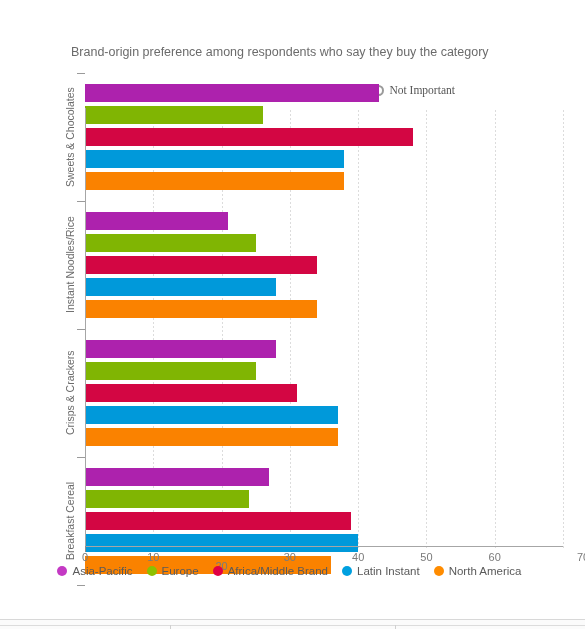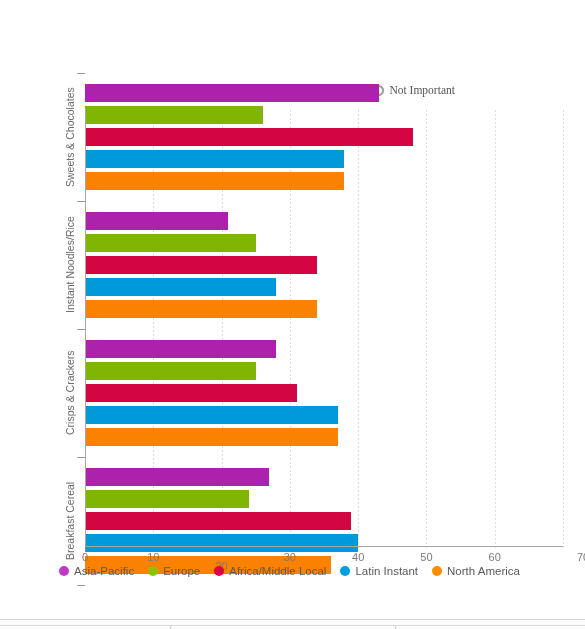--- a/index.html
+++ b/index.html
@@ -183,20 +183,21 @@
     position: absolute;
     top: 5px; bottom: 0;
     width: 1px; background: #d0d0d0;
   }
 </style>
 </head>
 <body>
 
 <div id="root">
 
+  <div class="subtitle">Brand-origin preference among respondents who say they buy the category</div>
 
   <div class="radio-row" id="radio-row">
       <div class="radio-opt on">
         <span class="radio-mark"></span>
         <span class="radio-label">Global Brand</span>
       </div>
       <div class="radio-opt off">
         <span class="radio-mark"></span>
         <span class="radio-label">Local Brand</span>
       </div>
@@ -275,21 +276,21 @@
       <div class="legend-item">
         <span class="legend-dot" style="background: rgb(196, 57, 196);"></span>
         <span class="legend-label">Asia-Pacific</span>
       </div>
       <div class="legend-item">
         <span class="legend-dot" style="background: rgb(140, 192, 0);"></span>
         <span class="legend-label">Europe</span>
       </div>
       <div class="legend-item">
         <span class="legend-dot" style="background: rgb(224, 0, 69);"></span>
-        <span class="legend-label">Africa/Middle Local</span>
+        <span class="legend-label">Africa/Middle Brand</span>
       </div>
       <div class="legend-item">
         <span class="legend-dot" style="background: rgb(0, 160, 224);"></span>
         <span class="legend-label">Latin Instant</span>
       </div>
       <div class="legend-item">
         <span class="legend-dot" style="background: rgb(255, 140, 0);"></span>
         <span class="legend-label">North America</span>
       </div>
     </div>

